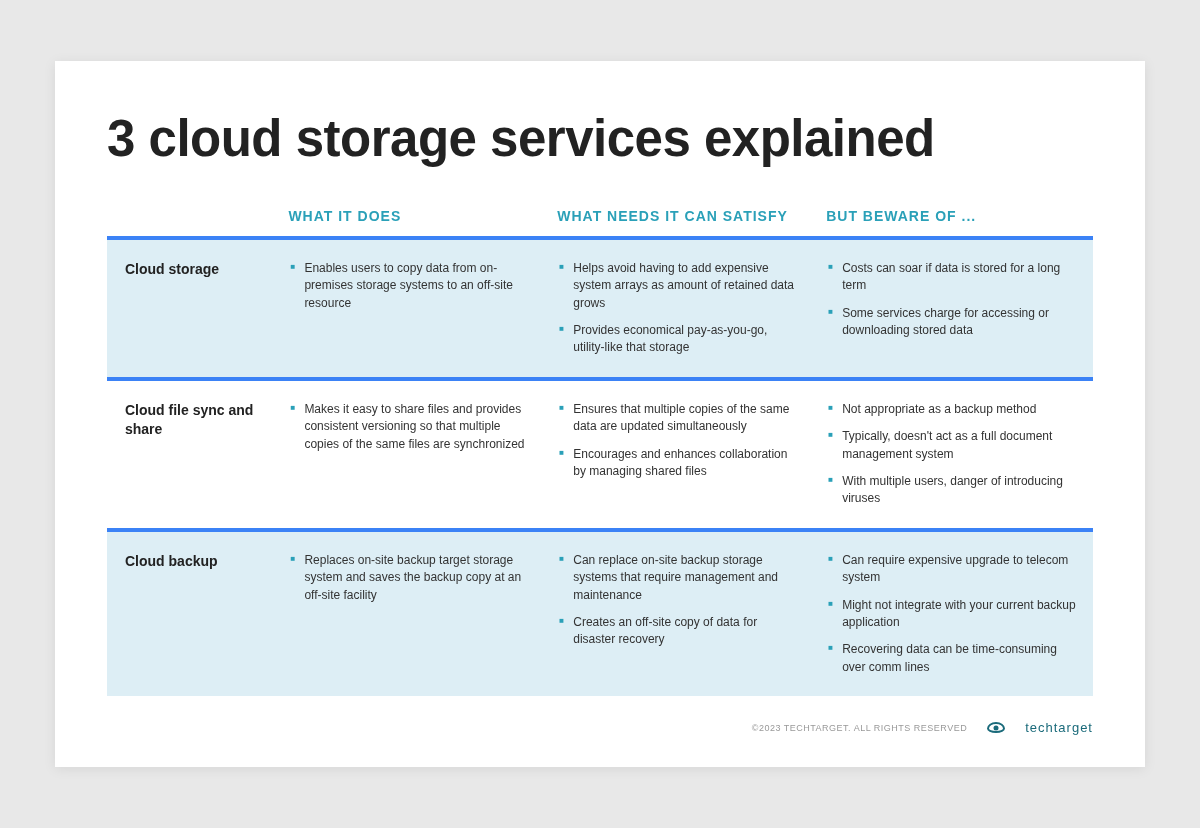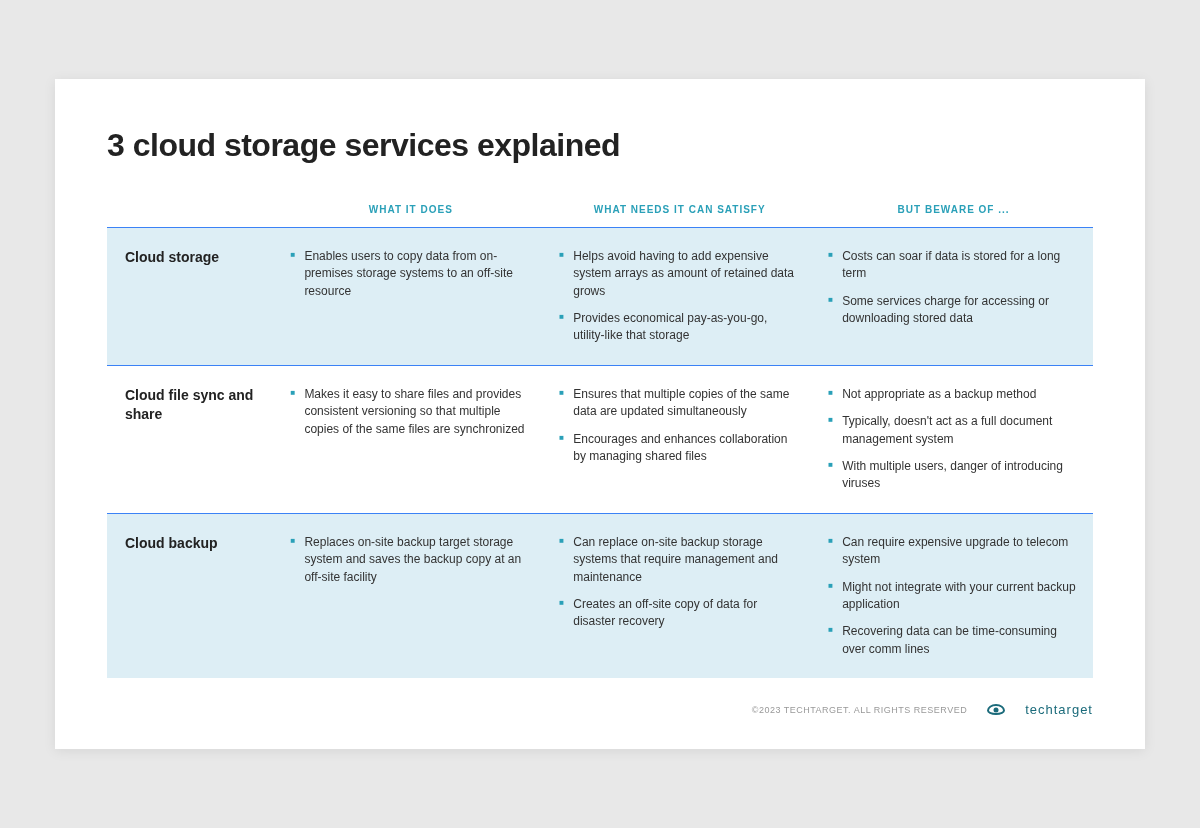--- a/index.html
+++ b/index.html
@@ -12,52 +12,52 @@
       min-height: 828px;
       width: 1200px;
     }
     .card {
       background: #fff;
       width: 1090px;
       padding: 48px 52px 32px 52px;
       box-shadow: 0 2px 12px rgba(0,0,0,0.08);
     }
     h1 {
-      font-size: 32px;
+      font-size: 51px;
       font-weight: 900;
       color: #222;
       margin-bottom: 32px;
       letter-spacing: -0.5px;
     }
     table {
       width: 100%;
       border-collapse: collapse;
     }
     .col-label { width: 170px; }
     .col-what { width: 270px; }
     .col-needs { width: 270px; }
     .col-beware { width: 280px; }
 
     thead tr th {
-      font-size: 10px;
+      font-size: 14px;
       font-weight: 700;
       letter-spacing: 1px;
       color: #2aa0b8;
       text-transform: uppercase;
       padding: 8px 12px 12px 12px;
-      text-align: center;
+      text-align: left;
       border-bottom: none;
     }
     thead tr th:first-child {
       border: none;
       background: transparent;
     }
 
     tbody tr {
-      border-top: 1px solid #3b82f6;
+      border-top: 4px solid #3b82f6;
     }
     tbody tr td {
       padding: 20px 14px;
       vertical-align: top;
       font-size: 13.5px;
       color: #333;
       line-height: 1.45;
     }
     tbody tr:nth-child(odd) {
       background: #ddeef5;

